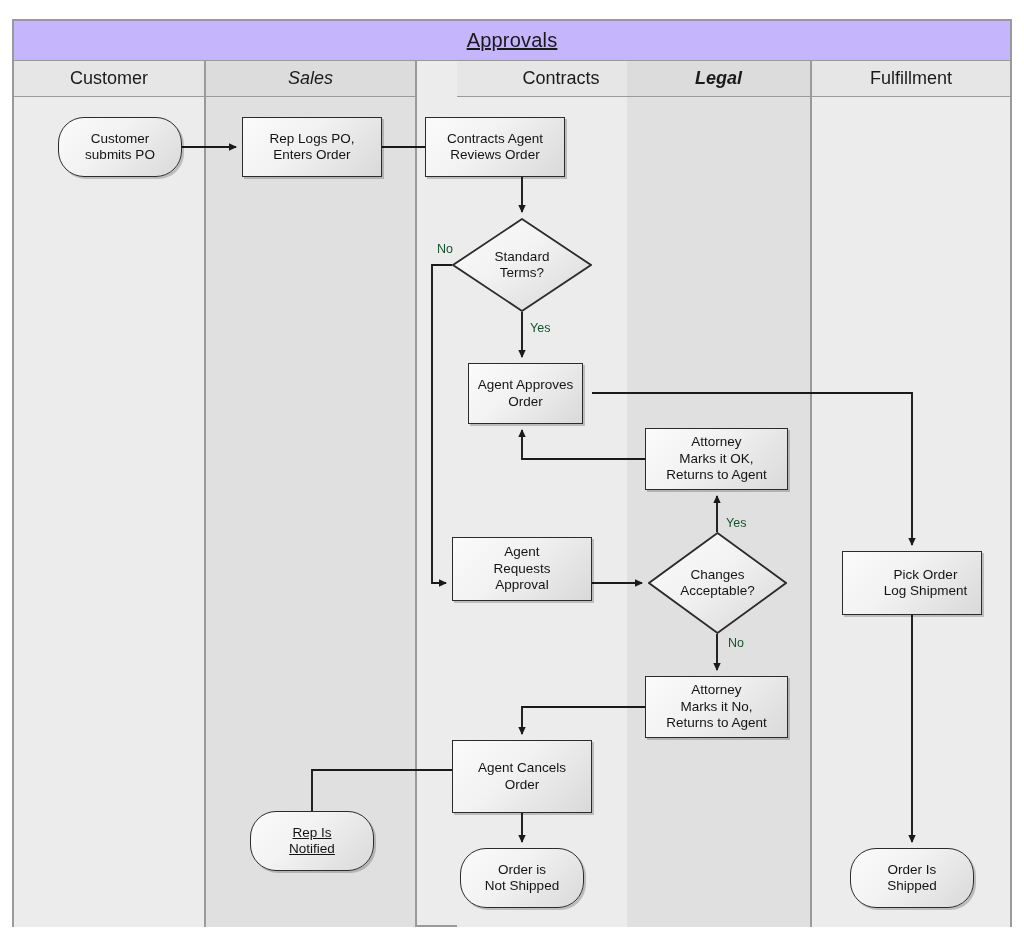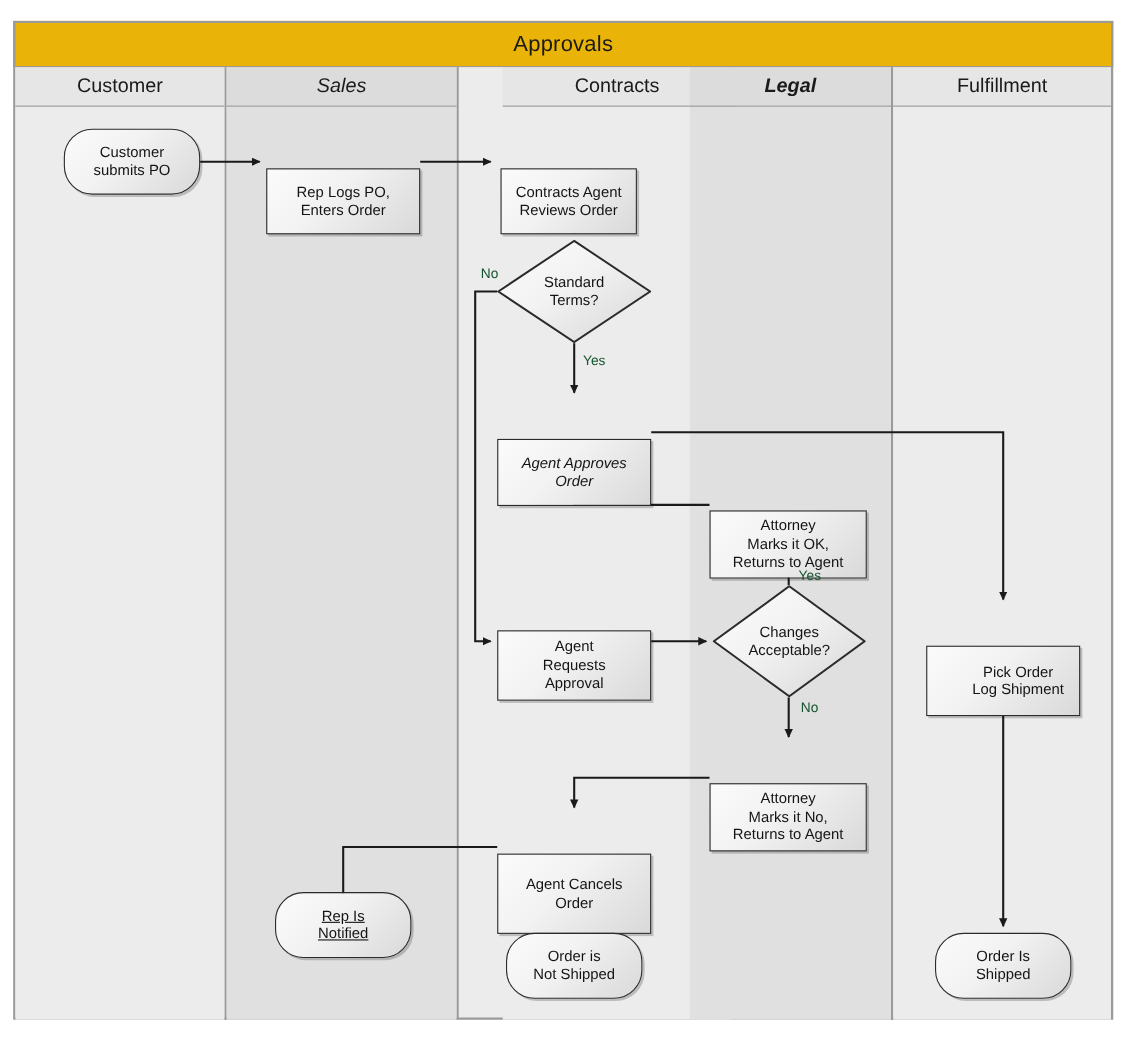--- a/index.html
+++ b/index.html
@@ -26,29 +26,30 @@
     box-sizing: border-box;
     background: #ececec;
   }
   .pool-title {
     position: absolute;
     left: 12px;
     top: 19px;
     width: 1000px;
     height: 42px;
     box-sizing: border-box;
-    background: #eab308;
+    background: #c4b5fd;
     border: 2px solid #9a9a9a;
     border-bottom: 1px solid #9a9a9a;
     display: flex;
     align-items: center;
     justify-content: center;
     font-size: 20px;
     color: #1a1a1a;
     letter-spacing: .2px;
+    text-decoration: underline;
   }
   
   .lane {
     position: absolute;
     top: 61px;
     height: 866px;
     box-sizing: border-box;
     border-right: 2px solid #9a9a9a;
   }
   .lane.last { border-right: none; }
@@ -95,21 +96,21 @@
     text-align: center;
     font-size: 13.5px;
     line-height: 1.22;
     color: #141414;
     border: 1.6px solid #2b2b2b;
     background: linear-gradient(135deg, #fbfbfb 0%, #f2f2f2 42%, #d9d9d9 100%);
     box-shadow: 2px 2px 0 rgba(0,0,0,.20);
     white-space: pre-line;
     padding: 2px 4px;
   }
-  .node.process { border-radius: 0; margin-top: 36px; }
+  .node.process { border-radius: 0; }
   .node.terminator { border-radius: 26px / 26px; }
   .node.diamond {
     border: none;
     background: none;
     box-shadow: none;
     padding: 0;
   }
   .node.diamond .dm {
     position: absolute;
     left: 0; top: 0;
@@ -180,34 +181,34 @@
         <polyline points="522,801 522,842" fill="none" stroke="#1a1a1a" stroke-width="1.9" stroke-linejoin="miter" marker-end="url(#arrowhead)"></polyline>
         <polyline points="912,615 912,842" fill="none" stroke="#1a1a1a" stroke-width="1.9" stroke-linejoin="miter" marker-end="url(#arrowhead)"></polyline>
       </g>
   </svg>
 
   <div id="nodes-host">
       <div class="node terminator" style="left: 58px; top: 117px; width: 124px; height: 60px;"><span>Customer
 submits PO</span></div>
       <div class="node process" style="left: 242px; top: 117px; width: 140px; height: 60px;"><span>Rep Logs PO,
 Enters Order</span></div>
-      <div class="node process" style="left: 455px; top: 117px; width: 124px; height: 60px;"><span>Contracts Agent
+      <div class="node process" style="left: 425px; top: 117px; width: 140px; height: 60px;"><span>Contracts Agent
 Reviews Order</span></div>
       <div class="node diamond" style="left: 452px; top: 218px; width: 140px; height: 94px;"><svg class="dm" viewBox="0 0 140 94" preserveAspectRatio="none">
           <defs>
             <linearGradient id="g-standard-terms" x1="0" y1="0" x2="1" y2="1">
               <stop offset="0%" stop-color="#fcfcfc"></stop>
               <stop offset="45%" stop-color="#f2f2f2"></stop>
               <stop offset="100%" stop-color="#d6d6d6"></stop>
             </linearGradient>
           </defs>
           <path d="M70,1 L139,47 L70,93 L1,47 Z" fill="url(#g-standard-terms)" stroke="#2b2b2b" stroke-width="1.8"></path>
         </svg><span class="dm-label">Standard
 Terms?</span></div>
-      <div class="node process" style="left: 452px; top: 363px; width: 140px; height: 61px; font-style: italic;"><span>Agent Approves
+      <div class="node process" style="left: 468px; top: 363px; width: 115px; height: 61px;"><span>Agent Approves
 Order</span></div>
       <div class="node process" style="left: 645px; top: 428px; width: 143px; height: 62px;"><span>Attorney
 Marks it OK,
 Returns to Agent</span></div>
       <div class="node process" style="left: 452px; top: 537px; width: 140px; height: 64px;"><span>Agent
 Requests
 Approval</span></div>
       <div class="node diamond" style="left: 648px; top: 532px; width: 139px; height: 102px;"><svg class="dm" viewBox="0 0 139 102" preserveAspectRatio="none">
           <defs>
             <linearGradient id="g-changes-acceptable" x1="0" y1="0" x2="1" y2="1">

